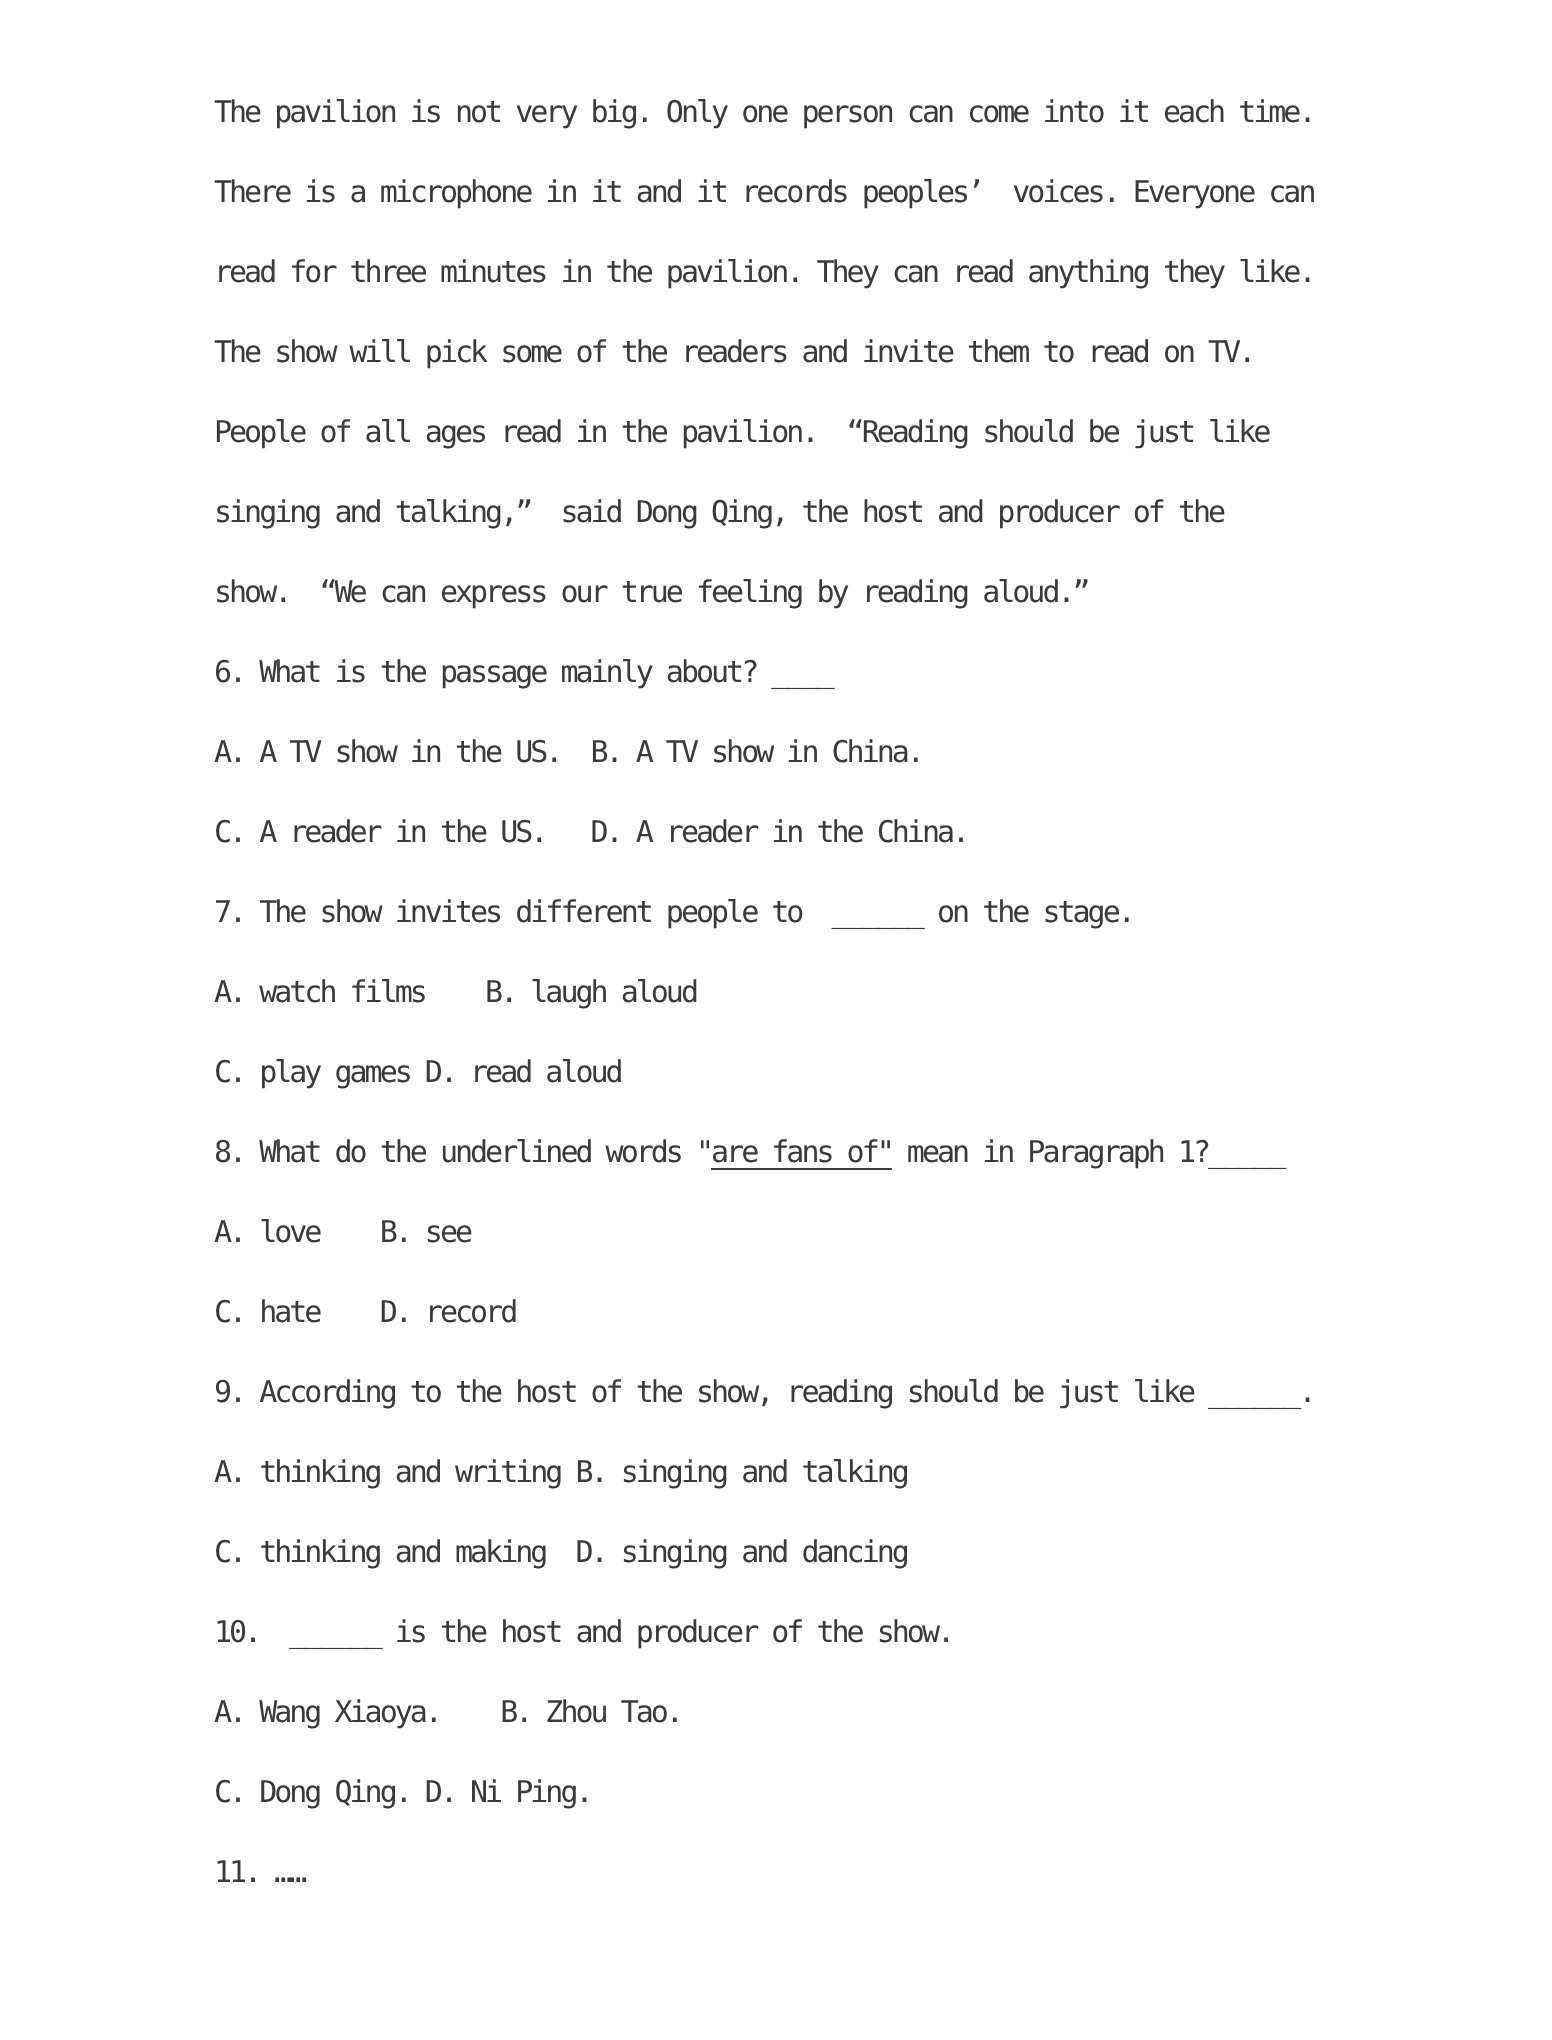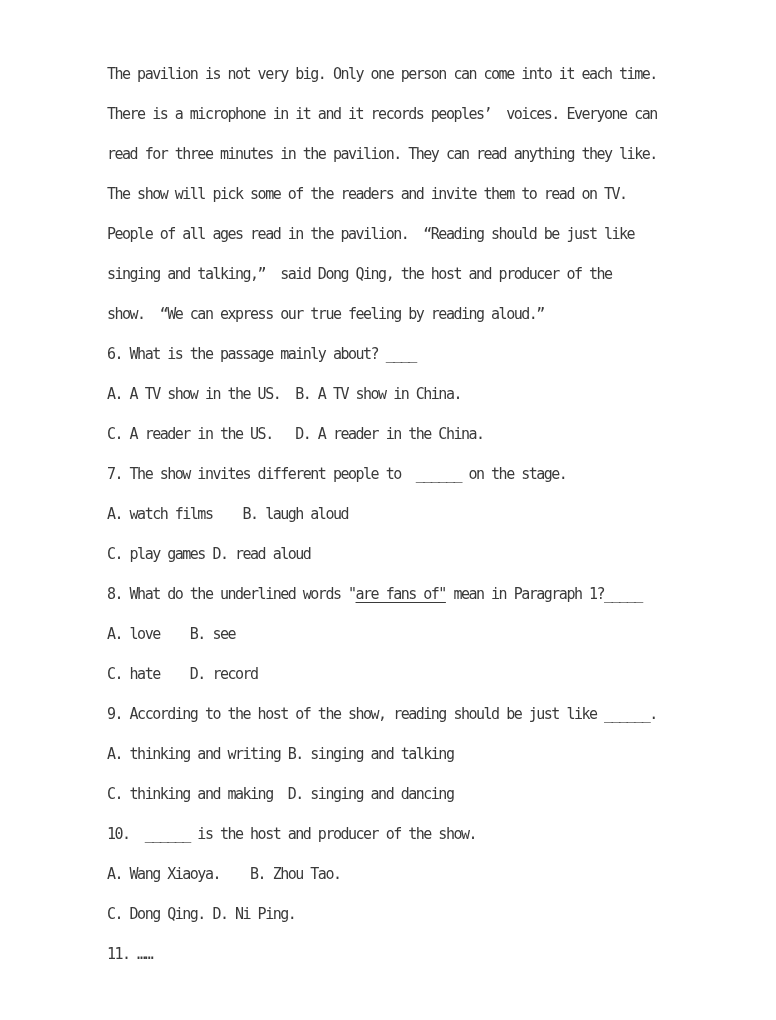--- a/index.html
+++ b/index.html
@@ -10,21 +10,21 @@
   .page {
     position: relative;
     width: 776px;
     height: 1020px;
     background: #ffffff;
     overflow: hidden;
   }
   .doc {
     position: absolute;
     left: 107px;
-    top: 54px;
+    top: 36px;
     width: 600px;
     font-family: "DejaVu Sans Mono", "Liberation Mono", monospace;
     font-size: 15px;
     letter-spacing: -1.5px;
     line-height: 40px;
     color: #3a3a3a;
     white-space: pre;
   }
   .line {
     height: 40px;

